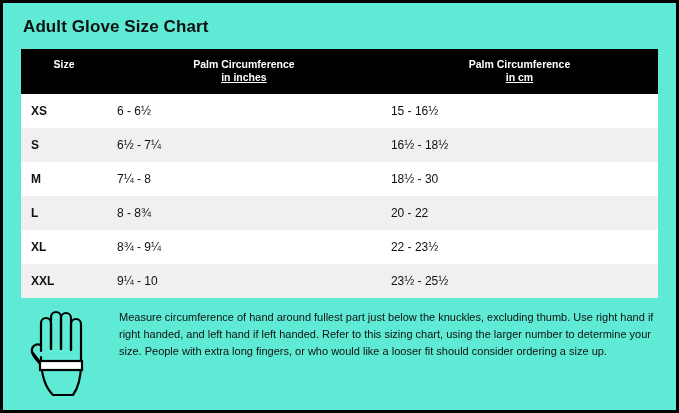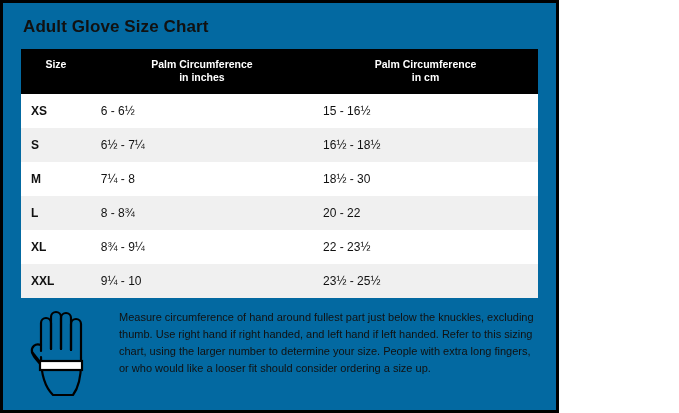--- a/index.html
+++ b/index.html
@@ -5,24 +5,24 @@
   html, body {
     margin: 0;
     padding: 0;
     background: #ffffff;
   }
   body {
     font-family: "Liberation Sans", sans-serif;
     -webkit-font-smoothing: antialiased;
   }
   #page {
-    width: 559px;
+    width: 679px;
     height: 413px;
     box-sizing: border-box;
-    background: #0369a1;
+    background: #5eead4;
     border: 3px solid #000000;
     position: relative;
     overflow: hidden;
   }
   .inner {
     padding: 12px 18px 0 18px;
     box-sizing: border-box;
     height: 100%;
   }
   .chart-title {
@@ -44,20 +44,21 @@
     font-size: 10.5px;
     font-weight: bold;
     padding: 9px 10px 10px 10px;
     vertical-align: top;
     line-height: 1.25;
   }
   table.size-table thead th .sub {
     display: block;
     font-weight: bold;
     font-size: 10.5px;
+    text-decoration: underline;
   }
   table.size-table tbody td {
     font-size: 12px;
     color: #111111;
     padding: 10px 10px;
     vertical-align: middle;
     border: none;
   }
   table.size-table tbody td.size-cell {
     font-weight: bold;

